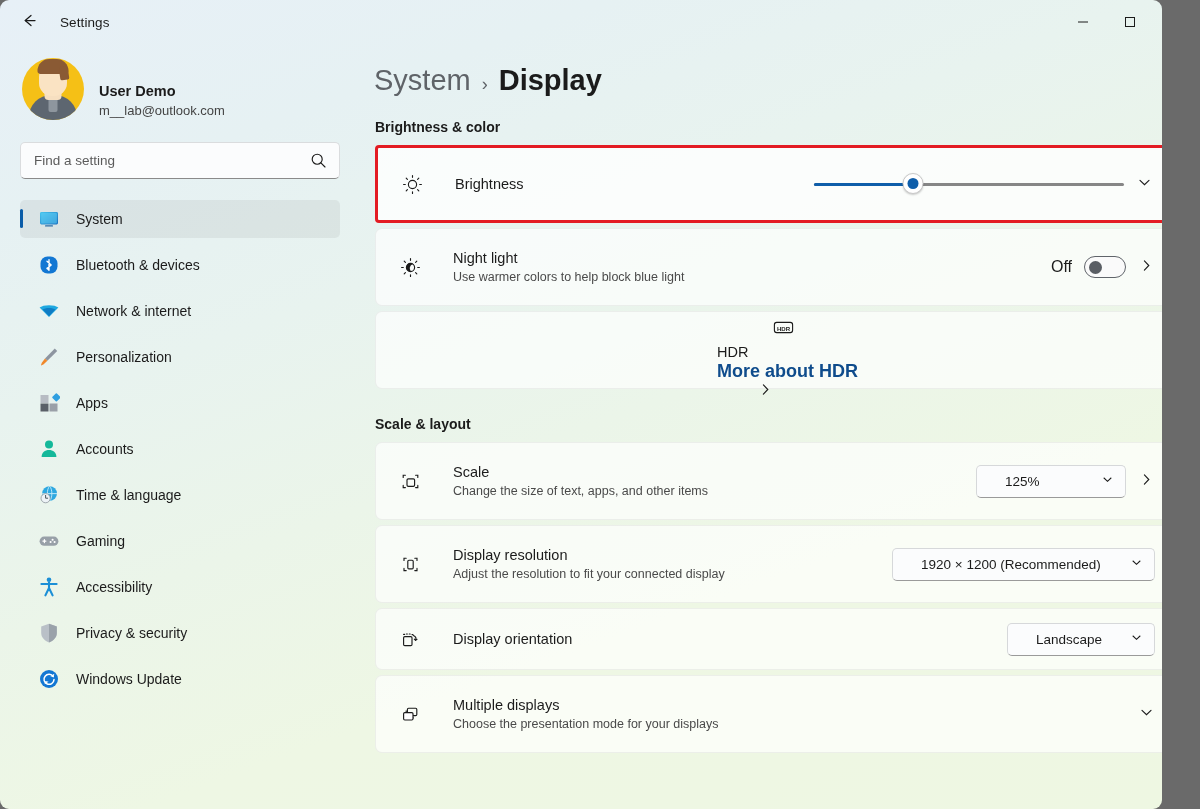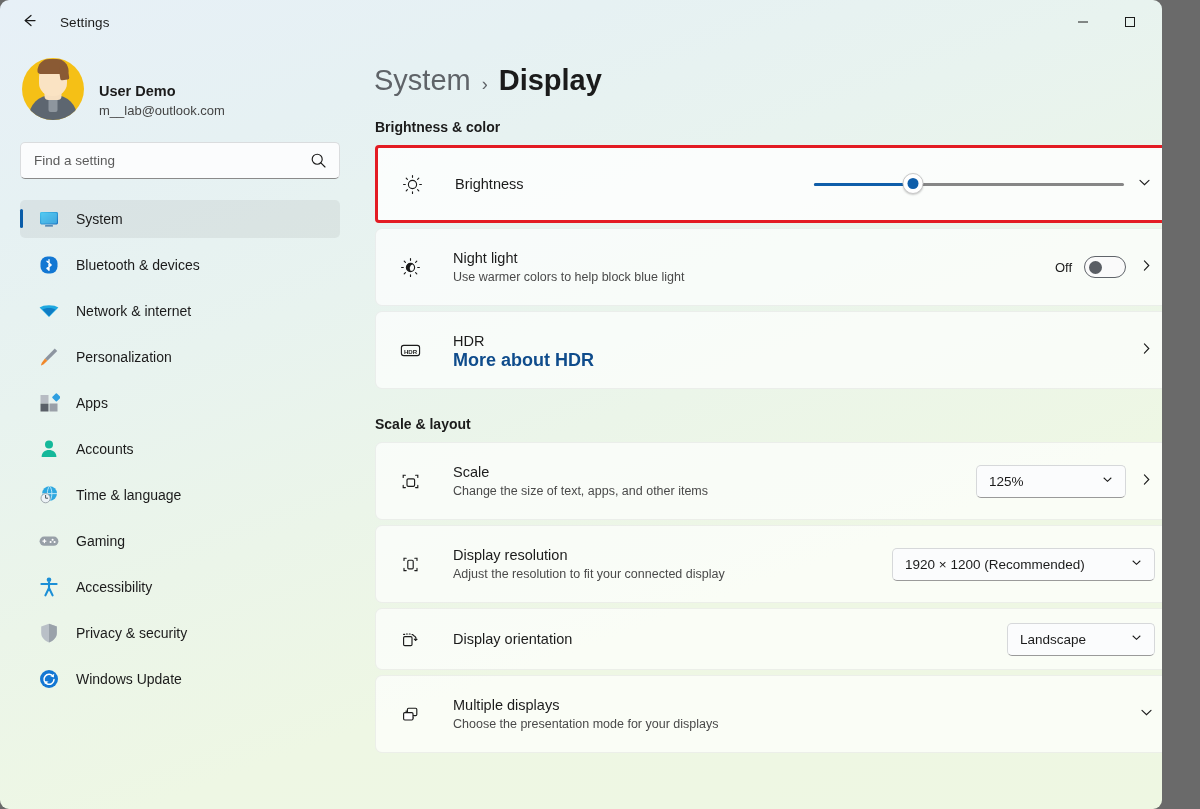--- a/index.html
+++ b/index.html
@@ -227,30 +227,30 @@
   
   .toggle {
     width: 42px; height: 22px; border-radius: 11px;
     border: 1px solid #60646a; background: #fafafa;
     position: relative; cursor: pointer;
   }
   .toggle::after {
     content: ""; position: absolute; left: 4px; top: 4px;
     width: 13px; height: 13px; border-radius: 50%; background: #5a5e64;
   }
-  .toggle-label { font-size: 13px; color: #1b1b1b; }
+  .toggle-label { font-size: 16px; color: #1b1b1b; }
   
   .dropdown {
     height: 33px;
     background: #fbfcfd;
     border: 1px solid #d6d8da;
     border-bottom-color: #9a9a9a;
     border-radius: 5px;
     display: flex; align-items: center; justify-content: space-between;
-    padding: 0 11px 0 12px;
+    padding: 0 11px 0 28px;
     cursor: pointer;
   }
   .dd-text { font-size: 13.5px; color: #1b1b1b; }
   .dd-caret { margin-left: 16px; }
   .chev { cursor: pointer; }
 </style>
 </head>
 <body>
 
 <div id="window">
@@ -496,21 +496,21 @@
         <span class="toggle-label">Off</span>
         <span class="toggle"></span>
         <span class="chev">
           <svg width="17" height="17" viewBox="0 0 17 17" fill="none" stroke="#1b1b1b" stroke-width="1.15" stroke-linecap="round">
             <path d="M6.4 3.8 L10.8 8.5 L6.4 13.2"></path>
           </svg>
         </span>
       </div>
     </div>
 
-    <div class="card tall" style="margin-top:5px;">
+    <div class="card tall" style="margin-top:5px;flex-direction:column;">
       <span class="card-ico">
         <svg width="25" height="25" viewBox="0 0 25 25">
           <rect x="3.4" y="7.4" width="18.2" height="10.2" rx="2.3" fill="none" stroke="#1b1b1b" stroke-width="1.1"></rect>
           <text x="12.5" y="15.6" font-family="Liberation Sans, sans-serif" font-size="6.1" font-weight="bold" fill="#1b1b1b" text-anchor="middle">HDR</text>
         </svg>
       </span>
       <div class="card-txt">
         <div class="card-title">HDR</div>
         <a class="card-link">More about HDR</a>
       </div>

